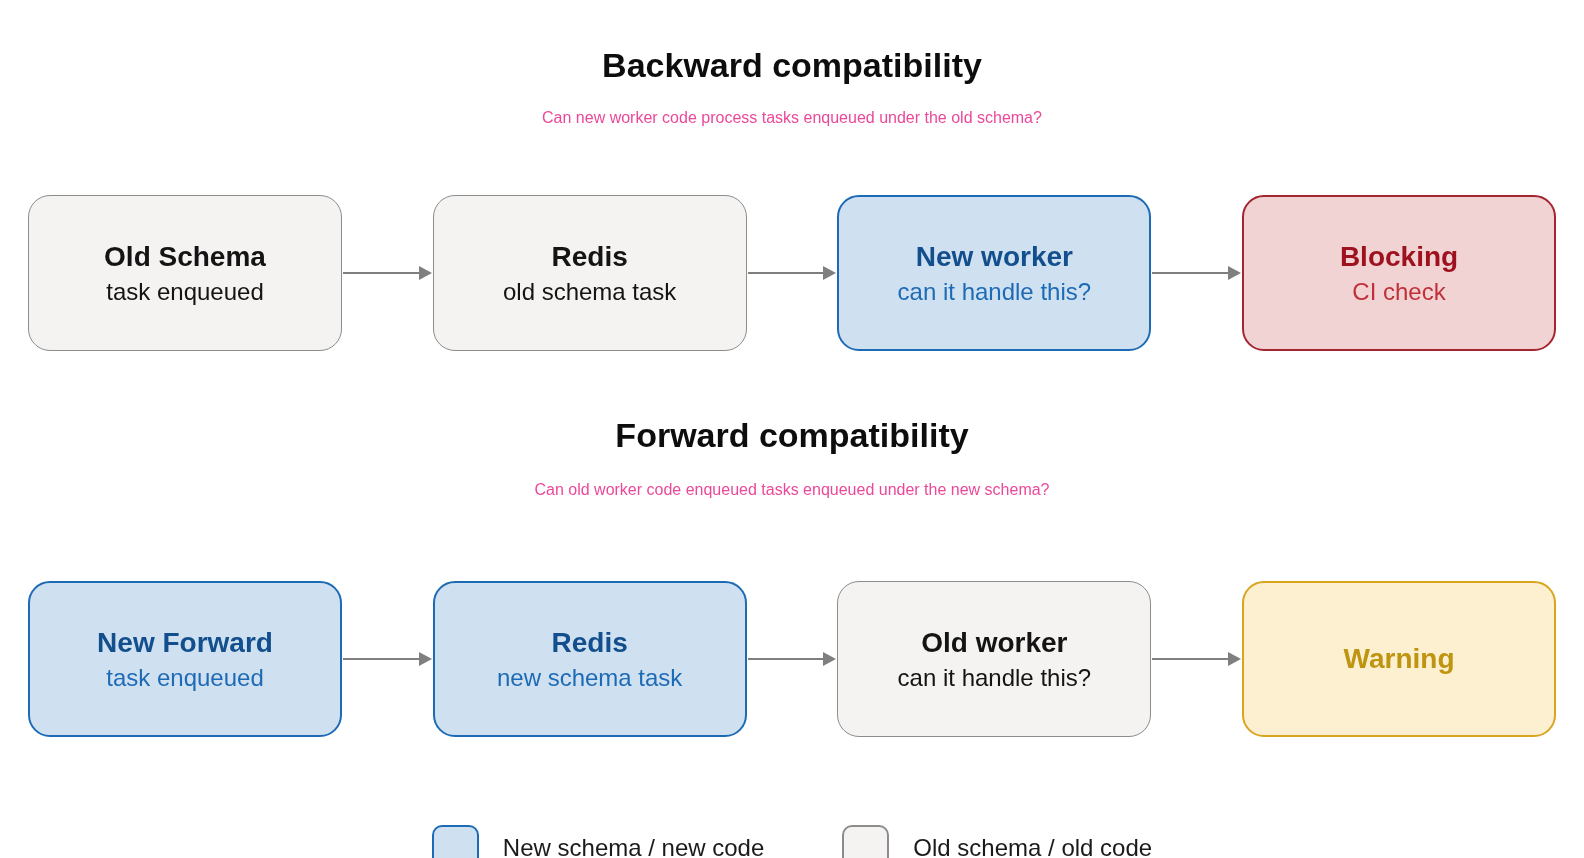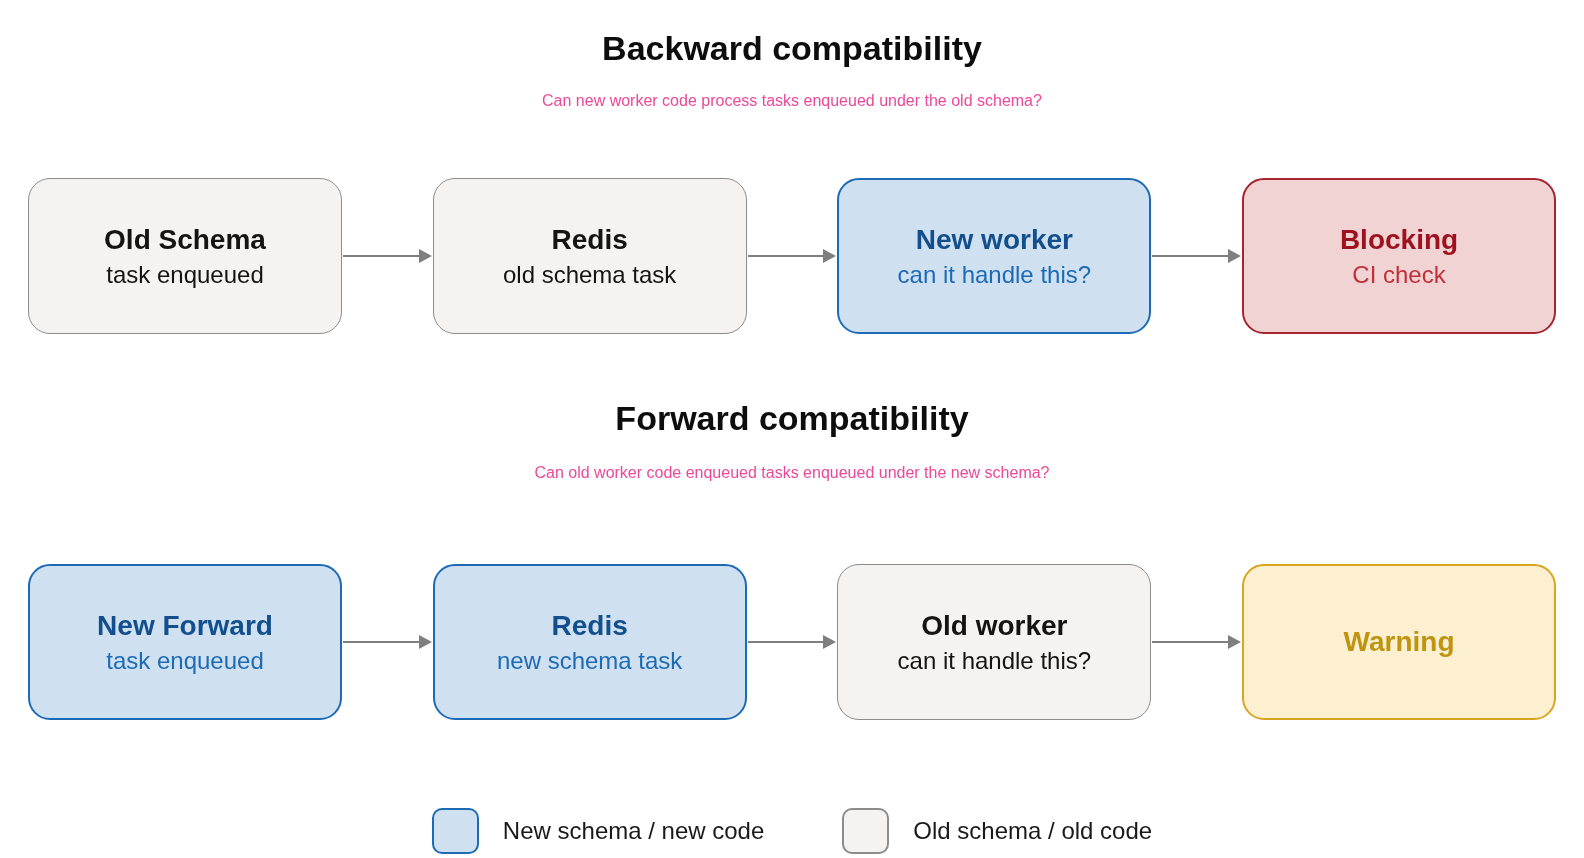--- a/index.html
+++ b/index.html
@@ -21,21 +21,21 @@
     line-height: 1.2;
   }
   .section-sub {
     text-align: center;
     font-size: 16px;
     font-weight: 400;
     color: #ec4899;
     line-height: 1.2;
     margin-top: 22px;
   }
-  .band--backward .section-title { padding-top: 28px; }
+  .band--backward .section-title { padding-top: 45px; }
   .band--forward  .section-title { margin-top: 64px; }
   .band--forward  .section-sub   { margin-top: 24px; }
 
   .flow-row {
     width: 1528px;
     margin: 68px auto 0 auto;
     display: flex;
     align-items: center;
   }
   .band--forward .flow-row { margin-top: 82px; }

